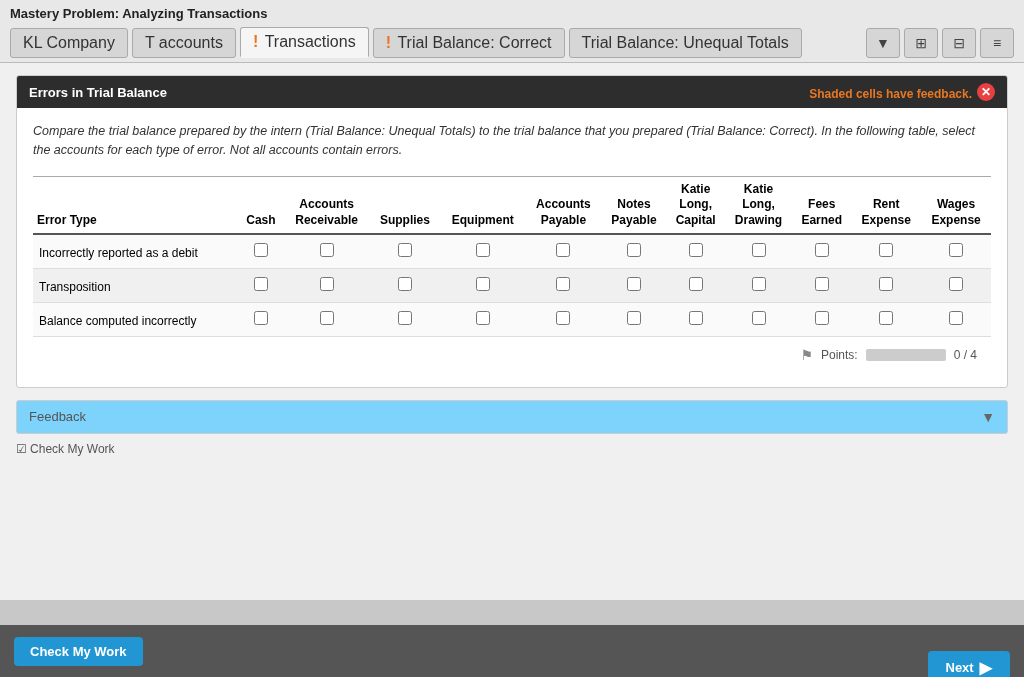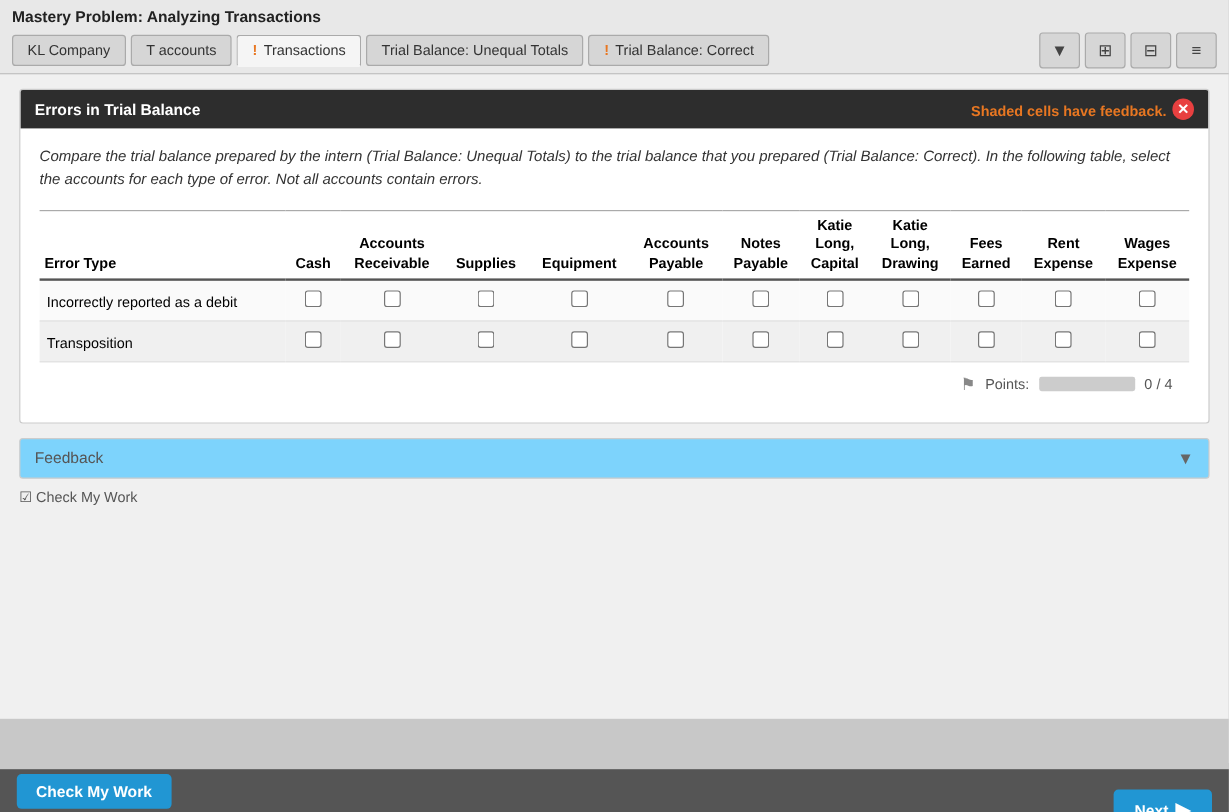--- a/index.html
+++ b/index.html
@@ -28,21 +28,21 @@
       display: flex;
       align-items: center;
       gap: 4px;
     }
     .tab {
       padding: 5px 12px;
       border: 1px solid #aaa;
       border-radius: 3px;
       background: #d6d6d6;
       cursor: pointer;
-      font-size: 12px;
+      font-size: 16px;
       color: #333;
       position: relative;
       white-space: nowrap;
     }
     .tab.active {
       background: #f5f5f5;
       border-bottom: 2px solid #f5f5f5;
     }
     .tab .exclaim {
       color: #e87722;
@@ -222,21 +222,21 @@
       color: #555;
     }
     .feedback-chevron {
       font-size: 14px;
       color: #666;
     }
 
     
     .bottom-bar {
       background: #555;
-      height: 36px;
+      height: 52px;
       display: flex;
       align-items: center;
       justify-content: space-between;
       padding: 0 14px;
       position: fixed;
       bottom: 0;
       width: 1024px;
     }
     .check-work-btn {
       background: #2196d3;
@@ -278,22 +278,22 @@
 <body>
 
 <div class="top-bar">
   <div class="top-title">Mastery Problem: Analyzing Transactions</div>
   <div class="tab-row">
 
     <div id="tabs-container" style="display:flex;gap:4px;align-items:center;">
         <div class="tab">KL Company</div>
         <div class="tab">T accounts</div>
         <div class="tab active"><span class="exclaim">! </span>Transactions</div>
+        <div class="tab"><span class="exclaim">! </span>Trial Balance: Correct</div>
         <div class="tab">Trial Balance: Unequal Totals</div>
-        <div class="tab"><span class="exclaim">! </span>Trial Balance: Correct</div>
       </div>
     <div class="tab-controls">
       <div class="tab-ctrl-btn">▼</div>
       <div class="tab-ctrl-btn">⊞</div>
       <div class="tab-ctrl-btn">⊟</div>
       <div class="tab-ctrl-btn">≡</div>
     </div>
   </div>
 </div>
 
@@ -348,20 +348,34 @@
               <td><input type="checkbox" style=""></td>
               <td><input type="checkbox" style=""></td>
               <td><input type="checkbox" style=""></td>
               <td><input type="checkbox" style=""></td>
               <td><input type="checkbox" style=""></td>
               <td><input type="checkbox" style=""></td>
               <td><input type="checkbox" style=""></td>
               <td><input type="checkbox" style=""></td>
               <td><input type="checkbox" style=""></td>
             </tr>
+            <tr>
+              <td class="error-type-cell">Balance computed incorrectly</td>
+              <td><input type="checkbox" style=""></td>
+              <td><input type="checkbox" style=""></td>
+              <td><input type="checkbox" style=""></td>
+              <td><input type="checkbox" style=""></td>
+              <td><input type="checkbox" style=""></td>
+              <td><input type="checkbox" style=""></td>
+              <td><input type="checkbox" style=""></td>
+              <td><input type="checkbox" style=""></td>
+              <td><input type="checkbox" style=""></td>
+              <td><input type="checkbox" style=""></td>
+              <td><input type="checkbox" style=""></td>
+            </tr>
           </tbody>
       </table>
 
       <div class="points-row">
         <span class="points-icon">⚑</span>
         <span class="points-label">Points:</span>
         <div class="points-bar-container">
           <div class="points-bar-fill" id="points-bar-fill" style="width: 0%;"></div>
         </div>
         <span class="points-value">0 / 4</span>

